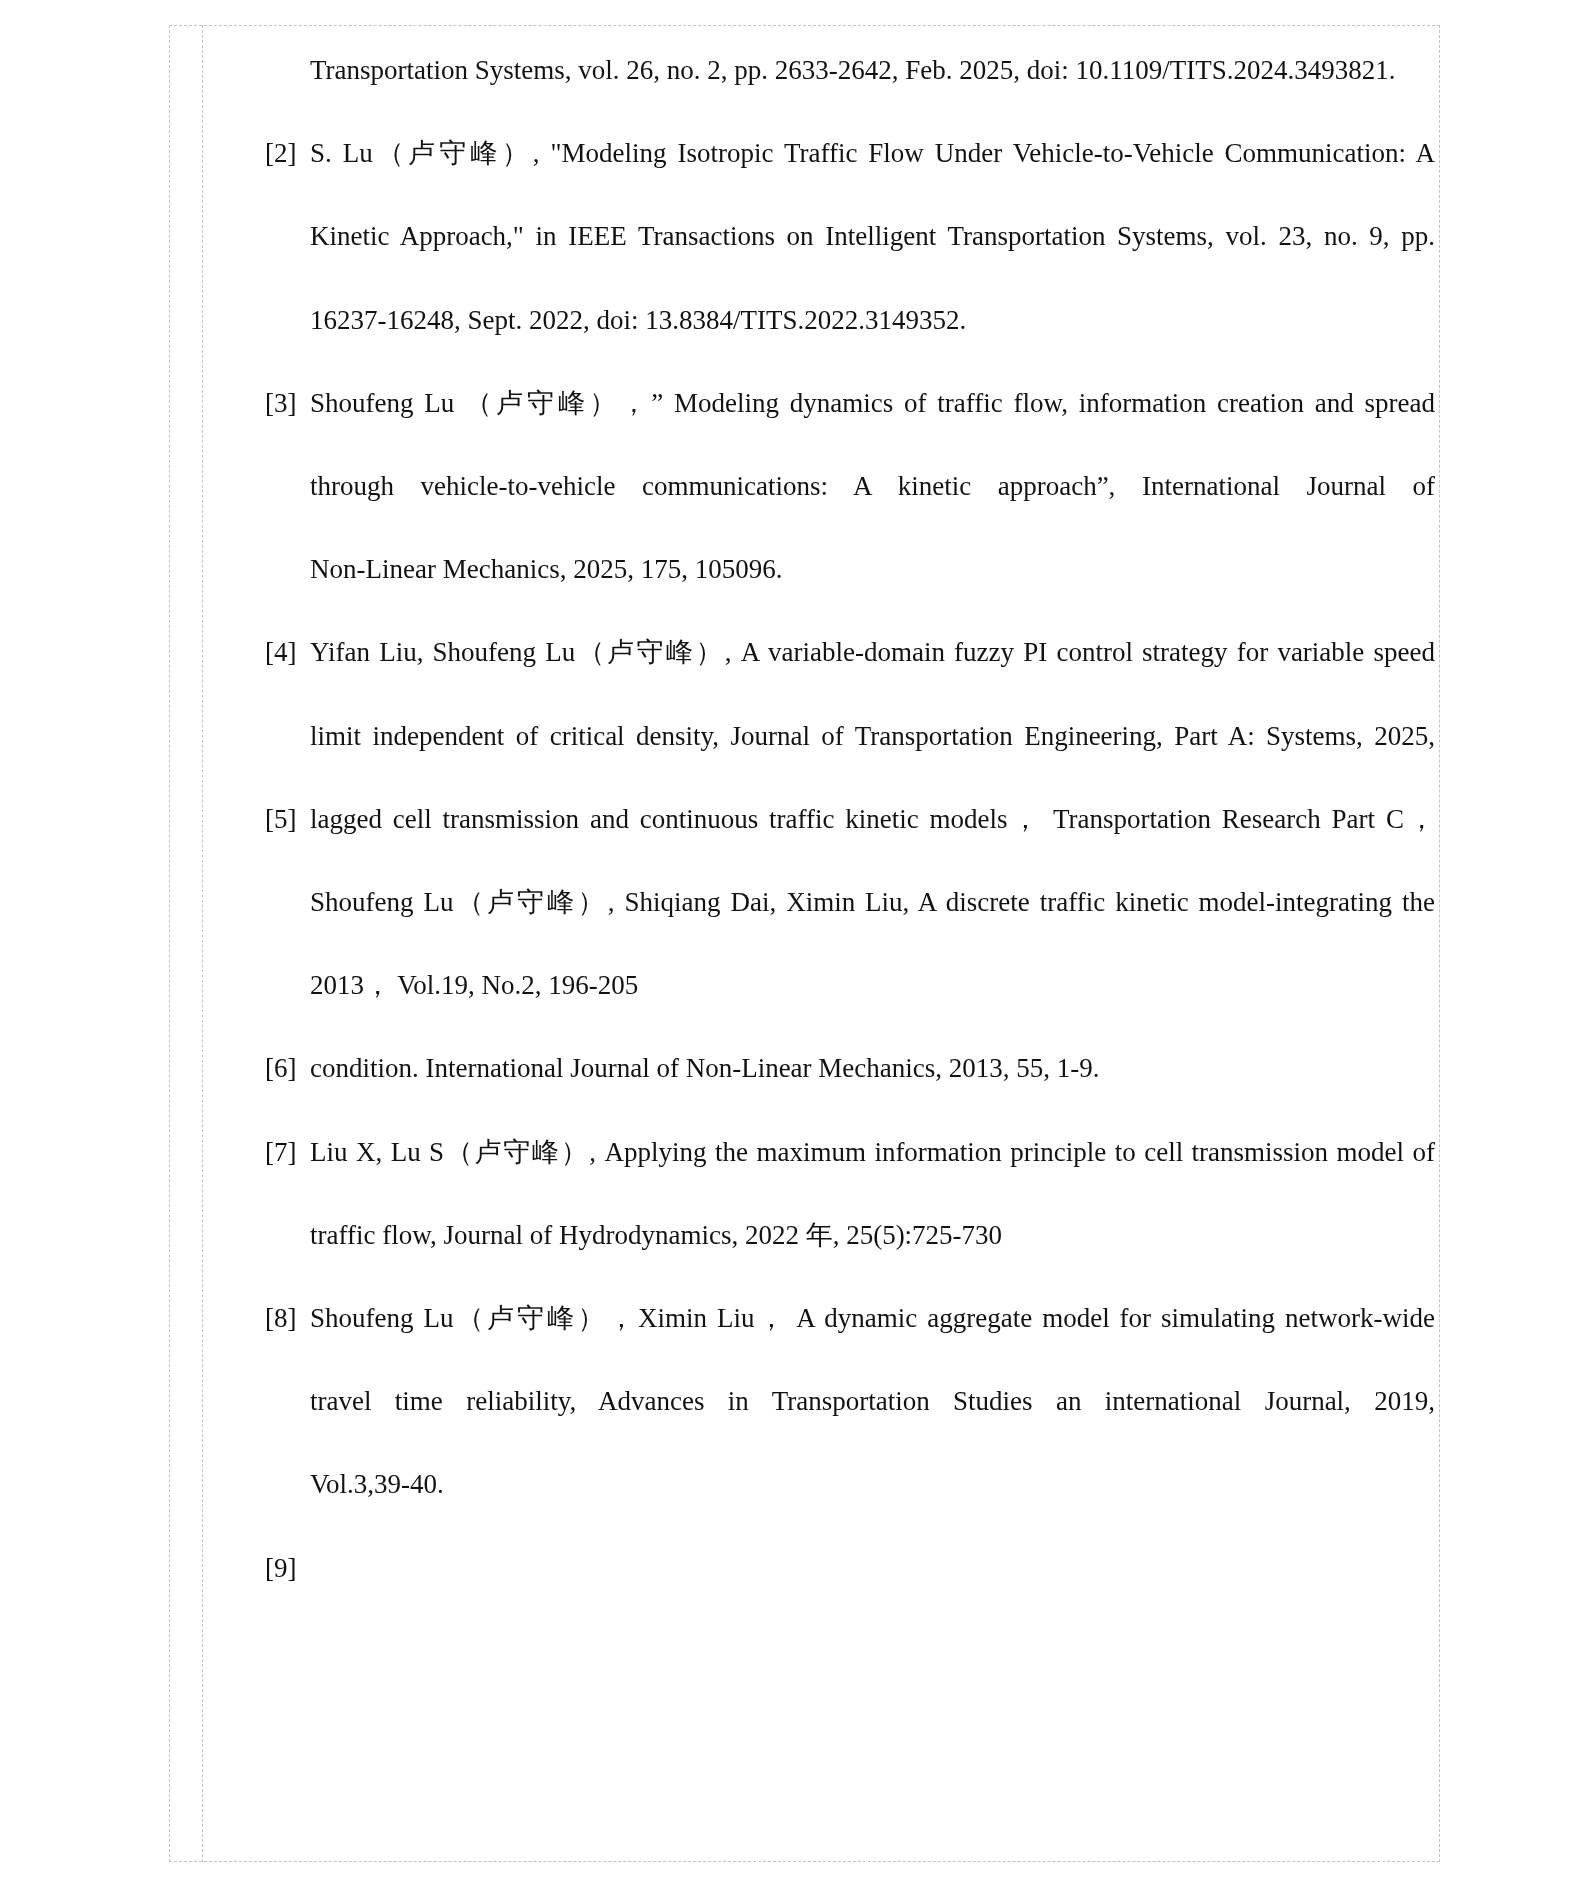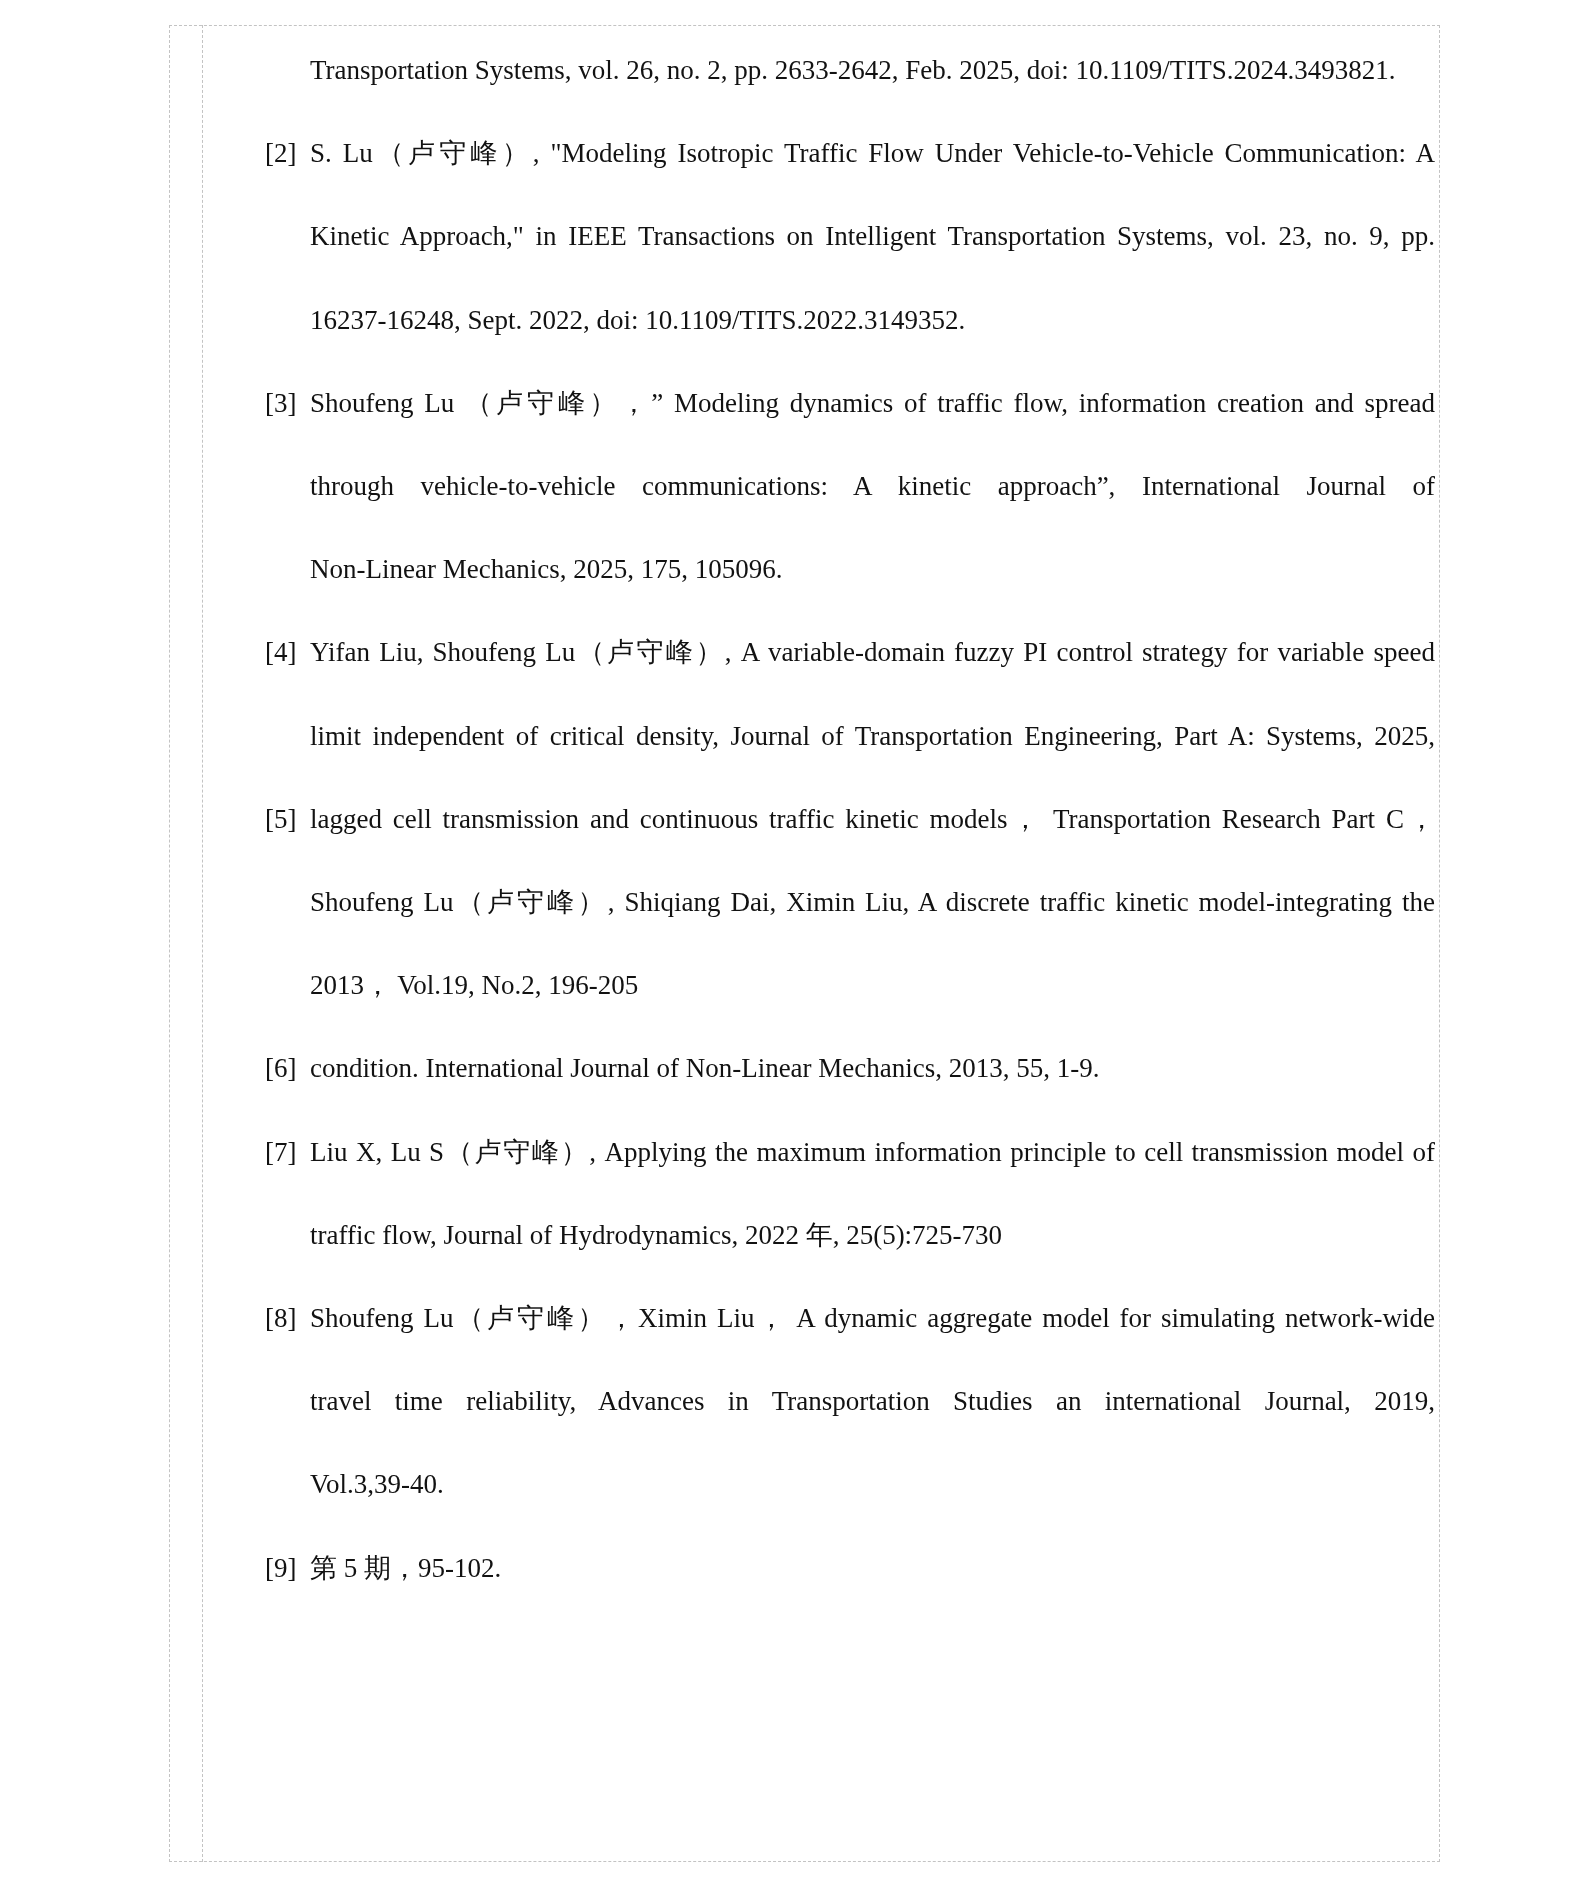--- a/index.html
+++ b/index.html
@@ -72,21 +72,21 @@
   <div class="boundary" style="border-color: rgb(195, 195, 195);"></div>
   <div class="vline" style="border-left-color: rgb(195, 195, 195);"></div>
   <div class="content" id="reference-list">
       <div class="ref">
         <div class="line">Transportation Systems, vol. 26, no. 2, pp. 2633-2642, Feb. 2025, doi: 10.1109/TITS.2024.3493821.</div>
       </div>
       <div class="ref">
         <span class="marker">[2]</span>
         <div class="line j">S. Lu（卢守峰）, "Modeling Isotropic Traffic Flow Under Vehicle-to-Vehicle Communication: A</div>
         <div class="line j">Kinetic Approach," in IEEE Transactions on Intelligent Transportation Systems, vol. 23, no. 9, pp.</div>
-        <div class="line">16237-16248, Sept. 2022, doi: 10.1109/TITS.2022.3149352.</div>
+        <div class="line">16237-16248, Sept. 2022, doi: 13.8384/TITS.2022.3149352.</div>
       </div>
       <div class="ref">
         <span class="marker">[3]</span>
         <div class="line j">Shoufeng Lu （卢守峰），” Modeling dynamics of traffic flow, information creation and spread</div>
         <div class="line j">through vehicle-to-vehicle communications: A kinetic approach”, International Journal of</div>
         <div class="line">Non-Linear Mechanics, 2025, 175, 105096.</div>
       </div>
       <div class="ref">
         <span class="marker">[4]</span>
         <div class="line j">Yifan Liu, Shoufeng Lu（卢守峰）, A variable-domain fuzzy PI control strategy for variable speed</div>
@@ -108,16 +108,15 @@
         <div class="line">traffic flow, Journal of Hydrodynamics, 2022 年, 25(5):725-730</div>
       </div>
       <div class="ref">
         <span class="marker">[8]</span>
         <div class="line j">Shoufeng Lu（卢守峰），Ximin Liu， A dynamic aggregate model for simulating network-wide</div>
         <div class="line j">travel time reliability, Advances in Transportation Studies an international Journal, 2019,</div>
         <div class="line">Vol.3,39-40.</div>
       </div>
       <div class="ref">
         <span class="marker">[9]</span>
-        <div class="line">第 5 期，95-102.</div>
       </div>
     </div>
 </div>
 
 </body></html>

